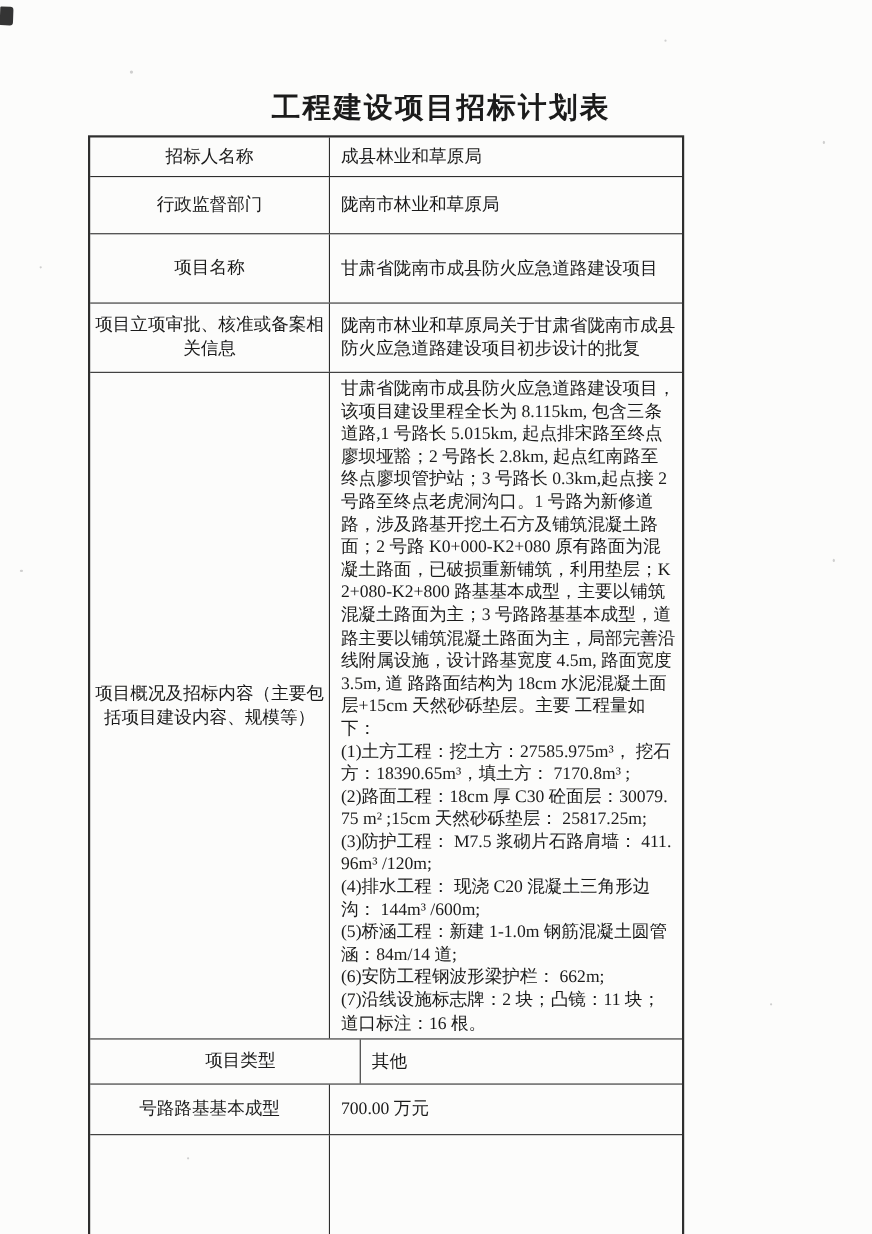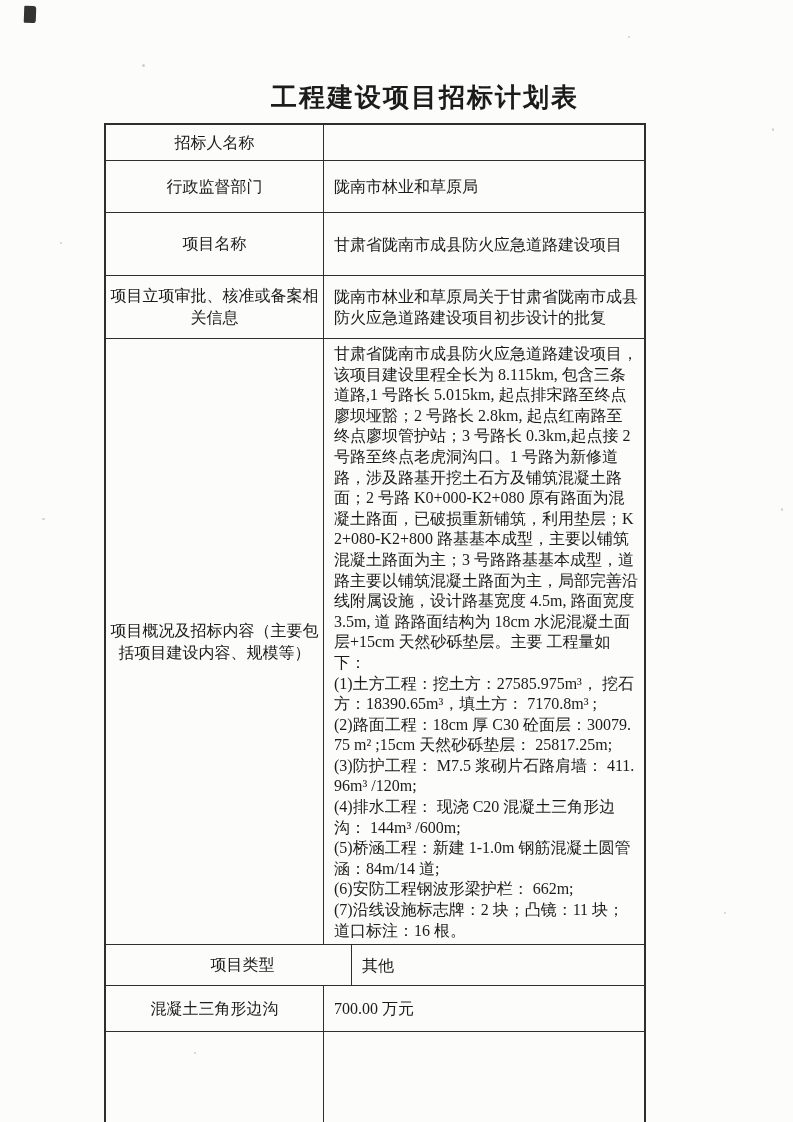--- a/index.html
+++ b/index.html
@@ -11,21 +11,20 @@
     height: 1122px;
     background: #fcfcfb;
     font-family: "Liberation Serif", "DejaVu Serif", serif;
     color: #1b1b1b;
     position: relative;
     overflow: hidden;
   }
   .page {
     position: absolute;
     inset: 0;
-    margin-left: 24px;
   }
   .doc-title {
     position: absolute;
     top: 80px;
     left: 80px;
     width: 642px;
     text-align: center;
     font-size: 26px;
     font-weight: bold;
     letter-spacing: 2px;
@@ -124,20 +123,21 @@
   <div class="speck sp6"></div>
   <div class="speck sp7"></div>
   <div class="speck sp8"></div>
 
   <div class="doc-title">工程建设项目招标计划表</div>
 
   <div class="bid-table">
 
     <div class="row r1">
       <div class="cell-label">招标人名称</div>
+      <div class="cell-value">成县林业和草原局</div>
     </div>
 
     <div class="row r3">
       <div class="cell-label">行政监督部门</div>
       <div class="cell-value">陇南市林业和草原局</div>
     </div>
 
     <div class="row r2">
       <div class="cell-label">项目名称</div>
       <div class="cell-value">甘肃省陇南市成县防火应急道路建设项目</div>
@@ -159,21 +159,21 @@
 (6)安防工程钢波形梁护栏： 662m;
 (7)沿线设施标志牌：2 块；凸镜：11 块；道口标注：16 根。</div>
     </div>
 
     <div class="row r6">
       <div class="cell-label">项目类型</div>
       <div class="cell-value">其他</div>
     </div>
 
     <div class="row r7">
-      <div class="cell-label">混凝土三角形边沟</div>
+      <div class="cell-label">号路路基基本成型</div>
       <div class="cell-value">700.00 万元</div>
     </div>
 
     <div class="row r8">
       <div class="cell-label">招标组织形式</div>
     </div>
 
     <div class="row r9">
       <div class="cell-value">公开招标</div>
     </div>

